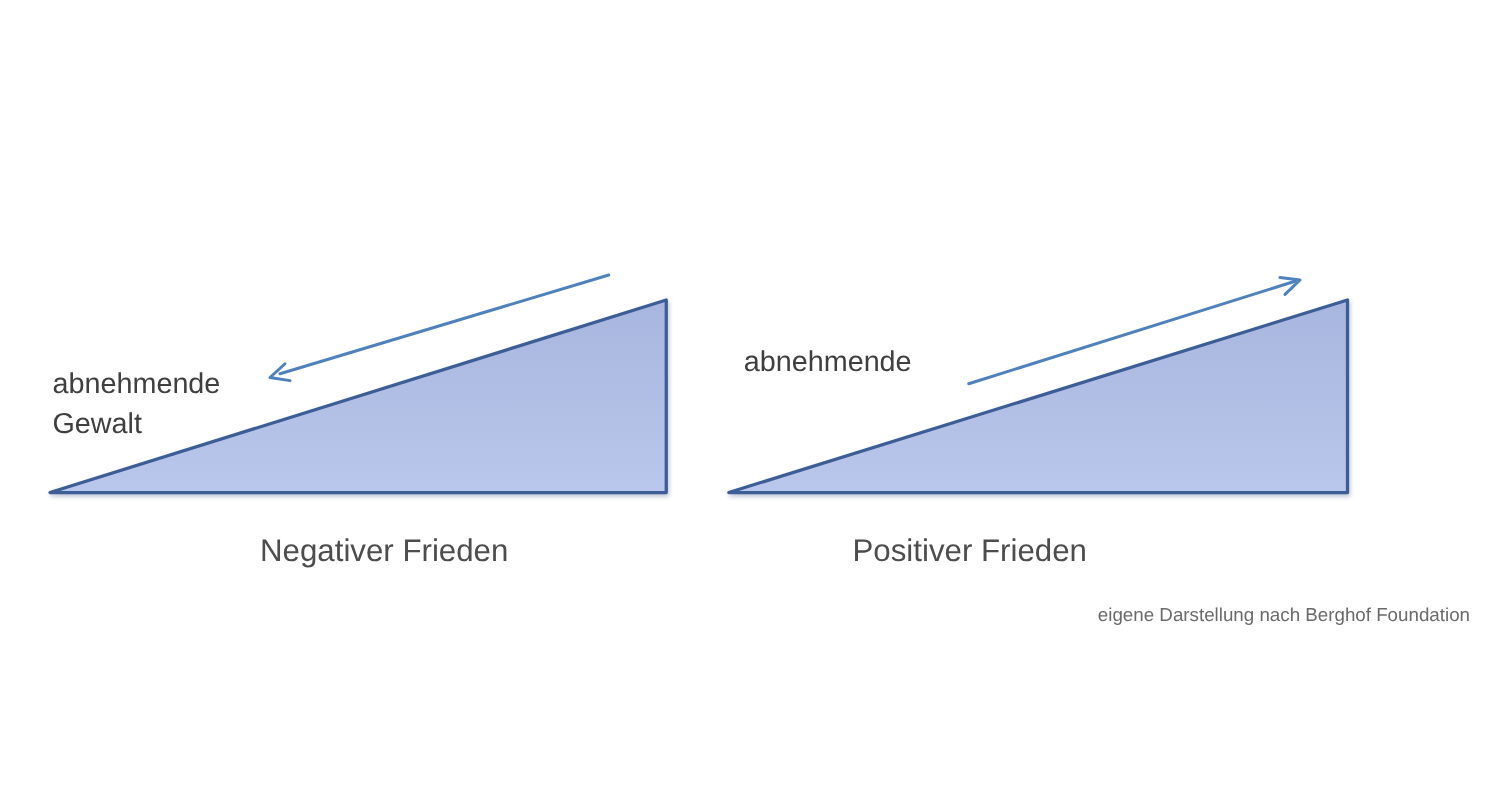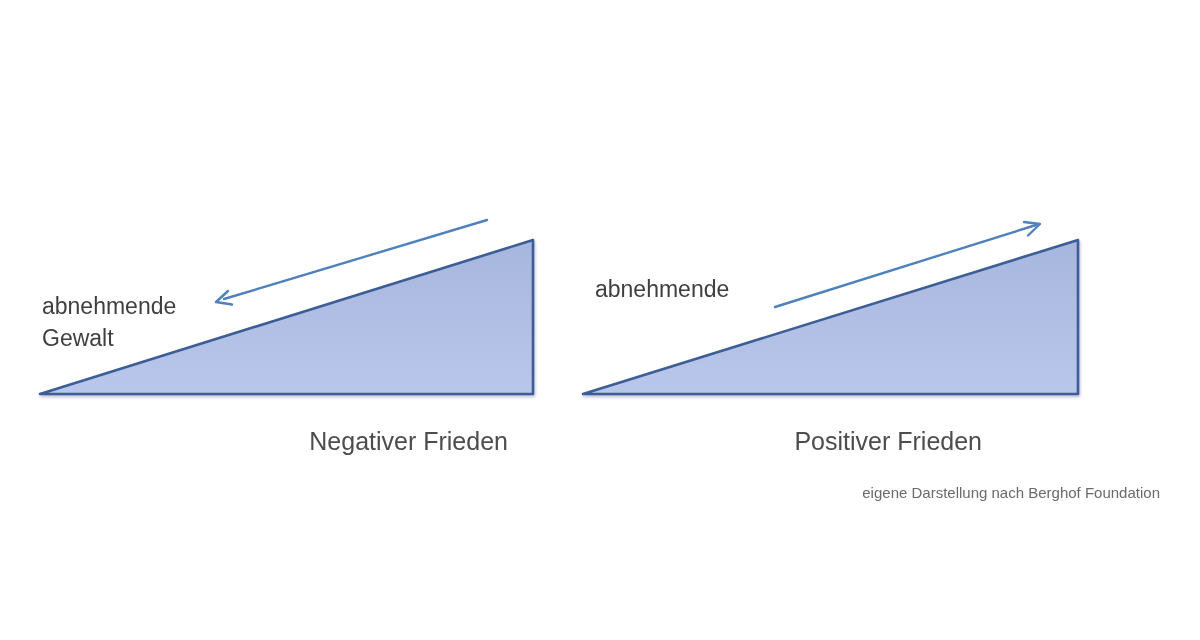--- a/index.html
+++ b/index.html
@@ -49,26 +49,26 @@
     font-size: 23px;
     line-height: 32px;
     color: var(--label-text, #3f3f3f);
     white-space: nowrap;
   }
   .tri-title {
     position: absolute;
     font-size: 25px;
     color: var(--title-text, #4d4d4d);
     width: 300px;
-    text-align: right;
+    text-align: left;
     white-space: nowrap;
   }
   .caption {
     position: absolute;
-    right: 40px;
+    right: 24px;
     top: 484px;
     font-size: 15px;
     color: var(--caption-text, #6a6a6a);
     white-space: nowrap;
   }
 </style>
 </head>
 <body>
 
 <div class="canvas">

